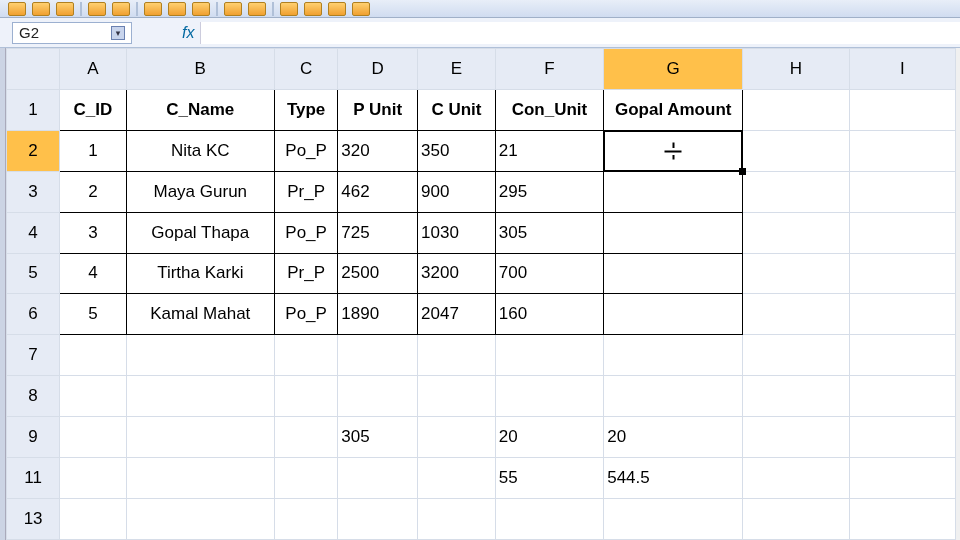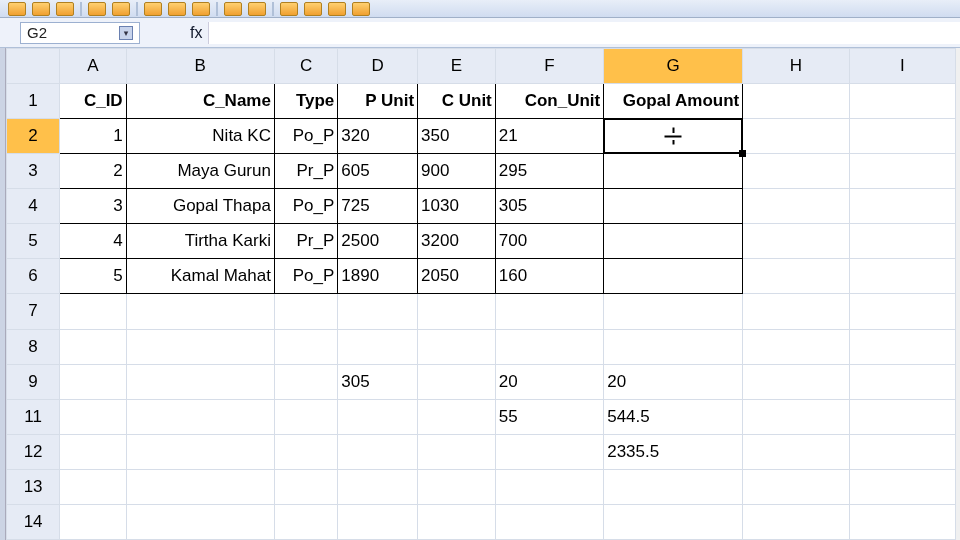--- a/index.html
+++ b/index.html
@@ -27,21 +27,21 @@
     border: 1px solid #b08020;
     border-radius: 2px;
   }
   .tb-sep { width: 2px; height: 14px; background: #b0c0d8; }
   .namebox-row {
     display: flex;
     align-items: center;
     height: 30px;
     background: #eef2fa;
     border-bottom: 1px solid #b0c0d8;
-    padding-left: 20px;
+    padding-left: 12px;
   }
   .namebox {
     width: 120px;
     height: 22px;
     background: #fff;
     border: 1px solid #9cb0d0;
     display: flex;
     align-items: center;
     padding: 0 6px;
     font-size: 15px;
@@ -55,22 +55,23 @@
     display: flex; align-items:center; justify-content:center;
     font-size: 9px; color:#334;
   }
   .fx-area {
     display: flex;
     align-items: center;
     margin-left: 50px;
     flex: 1;
   }
   .fx-label {
+    font-style: italic;
     font-size: 16px;
-    color: #0f172a;
+    color: #0369a1;
     margin-right: 6px;
   }
   .fx-input {
     flex: 1;
     height: 22px;
     background: #fff;
     border-left: 1px solid #ccd;
   }
   .sheet-wrap {
     display: flex;
@@ -121,21 +122,21 @@
   .head-cell {
     font-weight: bold;
     border: 1.5px solid #000 !important;
     padding: 0 5px;
   }
   .data-cell {
     border: 1.5px solid #000 !important;
     padding: 0 5px;
   }
   .num { text-align: left; }
-  .txt { text-align: right; }
+  .txt { text-align: center; }
   .active-cell {
     position: relative;
   }
   .active-cell::after {
     content: "";
     position: absolute;
     inset: 0;
     outline: 2px solid #000;
     outline-offset: -1px;
     pointer-events: none;
@@ -258,21 +259,21 @@
         <span class="cursor-cross" style="left:50%;top:50%;transform:translate(-50%,-50%);"></span>
       </td>
       <td></td>
       <td></td>
     </tr>
     <tr>
       <th class="rowhdr">3</th>
       <td class="data-cell txt">2</td>
       <td class="data-cell txt">Maya Gurun</td>
       <td class="data-cell txt">Pr_P</td>
-      <td class="data-cell num">605</td>
+      <td class="data-cell num">462</td>
       <td class="data-cell num">900</td>
       <td class="data-cell num">295</td>
       <td class="data-cell num"></td>
       <td></td>
       <td></td>
     </tr>
     <tr>
       <th class="rowhdr">4</th>
       <td class="data-cell txt">3</td>
       <td class="data-cell txt">Gopal Thapa</td>
@@ -295,21 +296,21 @@
       <td class="data-cell num"></td>
       <td></td>
       <td></td>
     </tr>
     <tr>
       <th class="rowhdr">6</th>
       <td class="data-cell txt">5</td>
       <td class="data-cell txt">Kamal Mahat</td>
       <td class="data-cell txt">Po_P</td>
       <td class="data-cell num">1890</td>
-      <td class="data-cell num">2050</td>
+      <td class="data-cell num">2047</td>
       <td class="data-cell num">160</td>
       <td class="data-cell num"></td>
       <td></td>
       <td></td>
     </tr>
     <tr>
           <th class="rowhdr">7</th>
           <td></td>
           <td></td>
           <td></td>
@@ -350,45 +351,21 @@
           <td></td>
           <td></td>
           <td></td>
           <td></td>
           <td class="num">55</td>
           <td class="num">544.5</td>
           <td></td>
           <td></td>
         </tr>
     <tr>
-          <th class="rowhdr">12</th>
-          <td></td>
-          <td></td>
-          <td></td>
-          <td></td>
-          <td></td>
-          <td></td>
-          <td class="num">2335.5</td>
-          <td></td>
-          <td></td>
-        </tr>
-    <tr>
           <th class="rowhdr">13</th>
-          <td></td>
-          <td></td>
-          <td></td>
-          <td></td>
-          <td></td>
-          <td></td>
-          <td></td>
-          <td></td>
-          <td></td>
-        </tr>
-    <tr>
-          <th class="rowhdr">14</th>
           <td></td>
           <td></td>
           <td></td>
           <td></td>
           <td></td>
           <td></td>
           <td></td>
           <td></td>
           <td></td>
         </tr>

